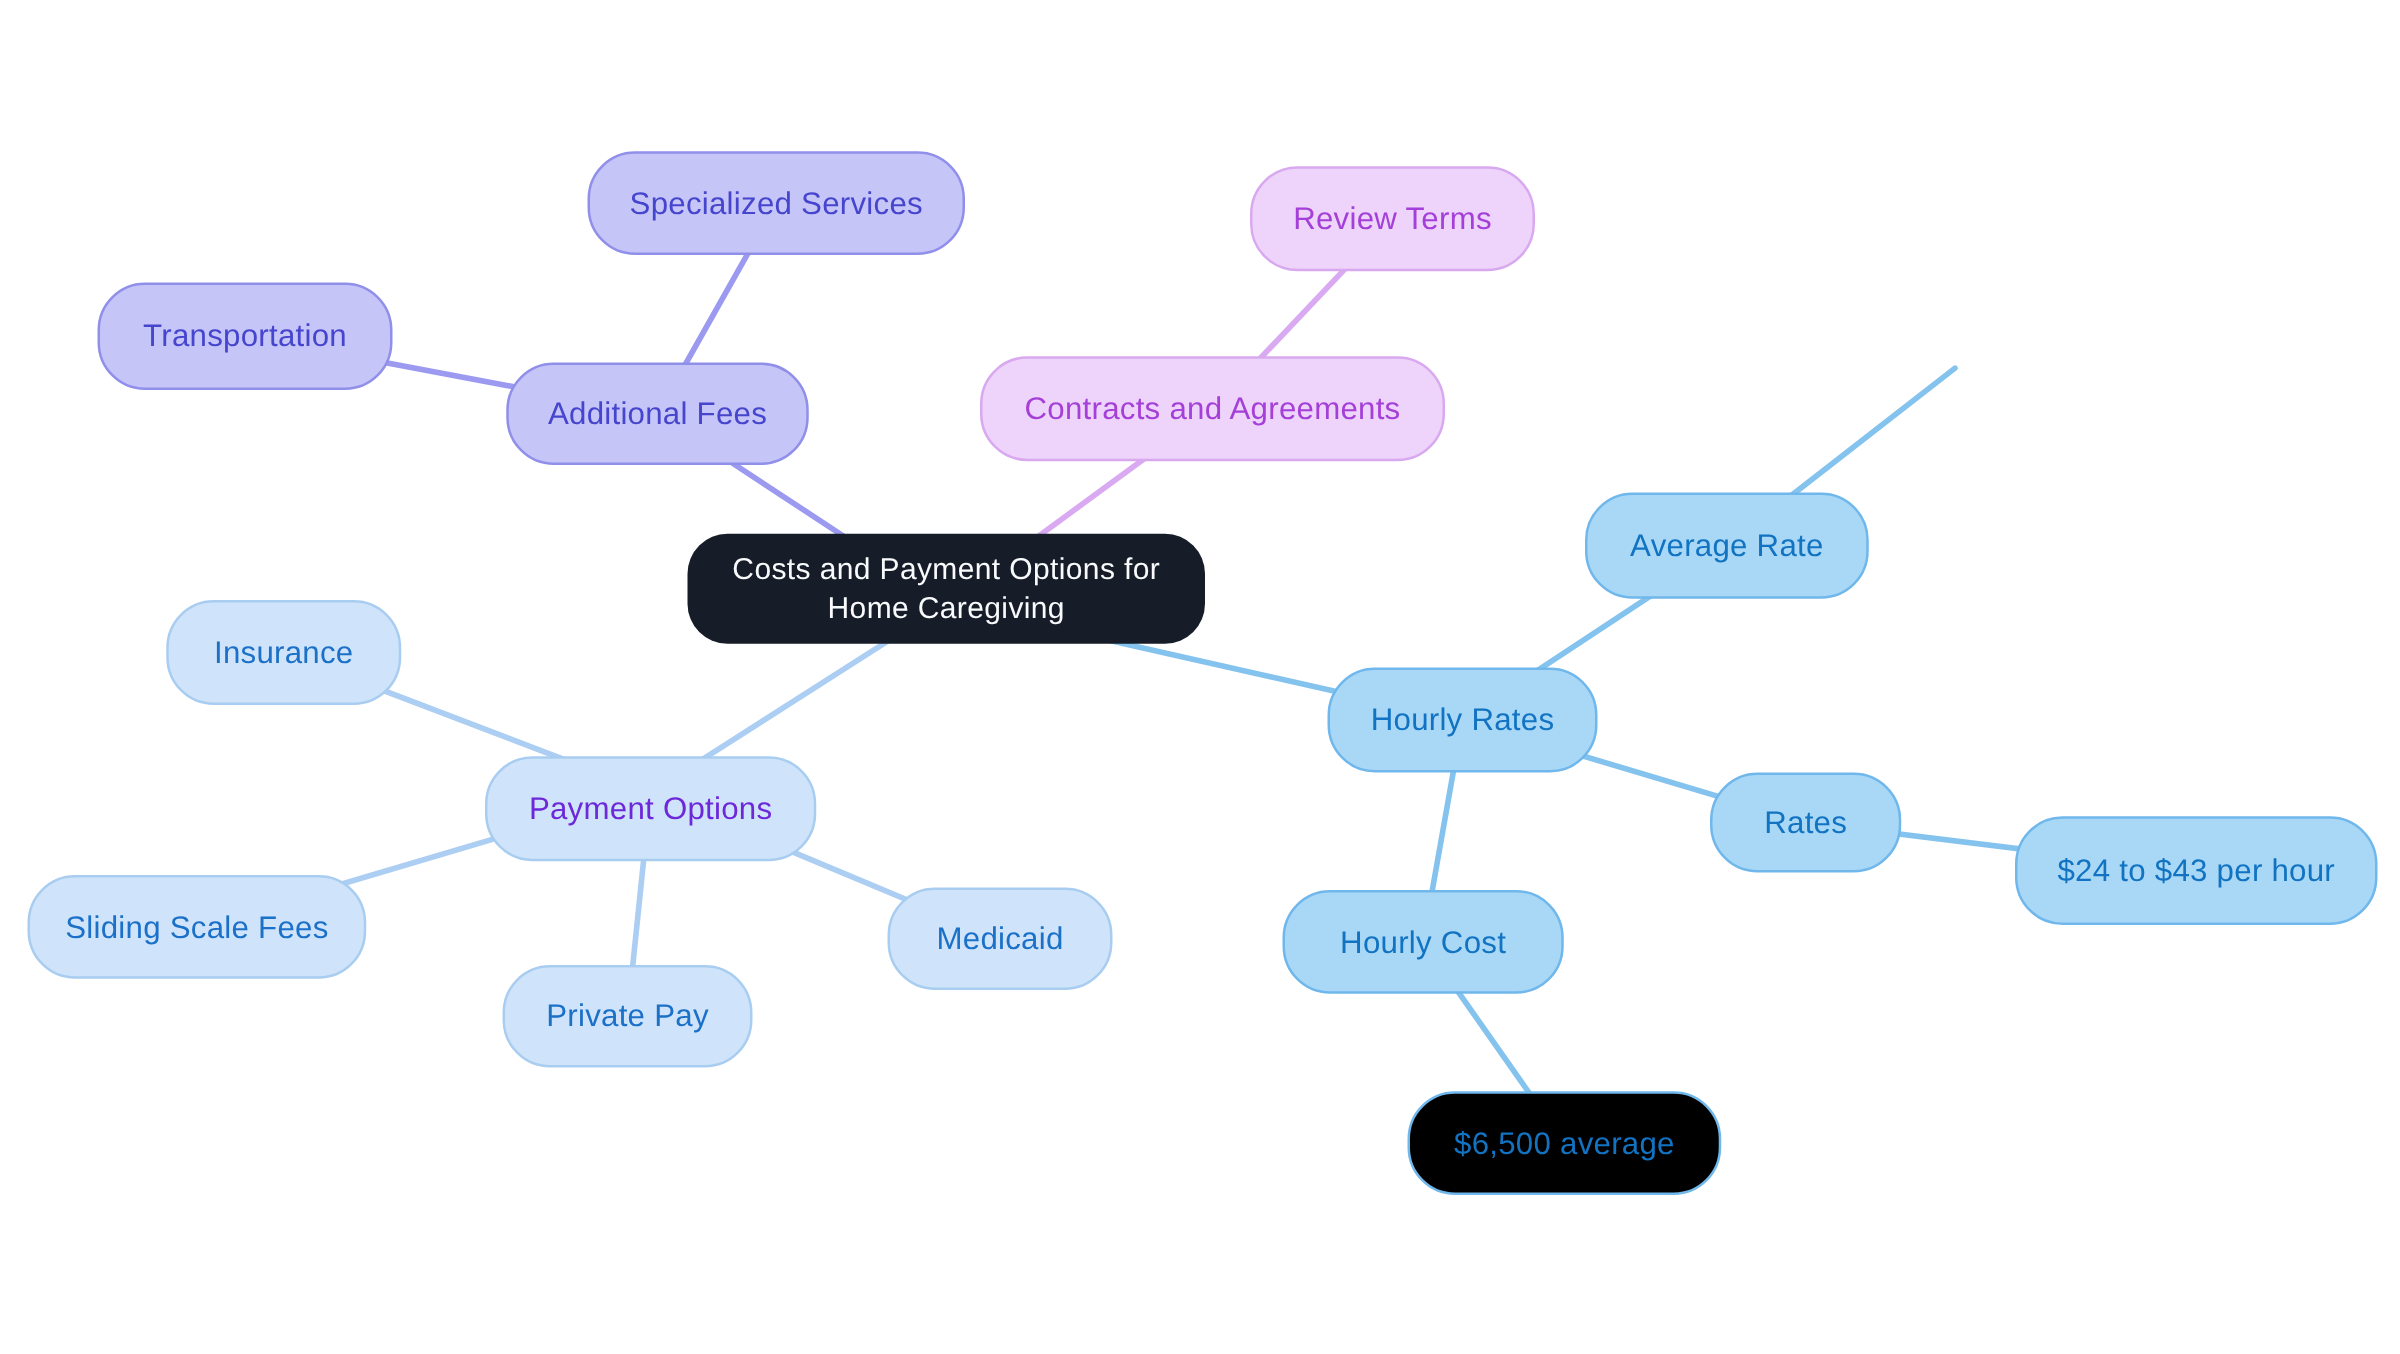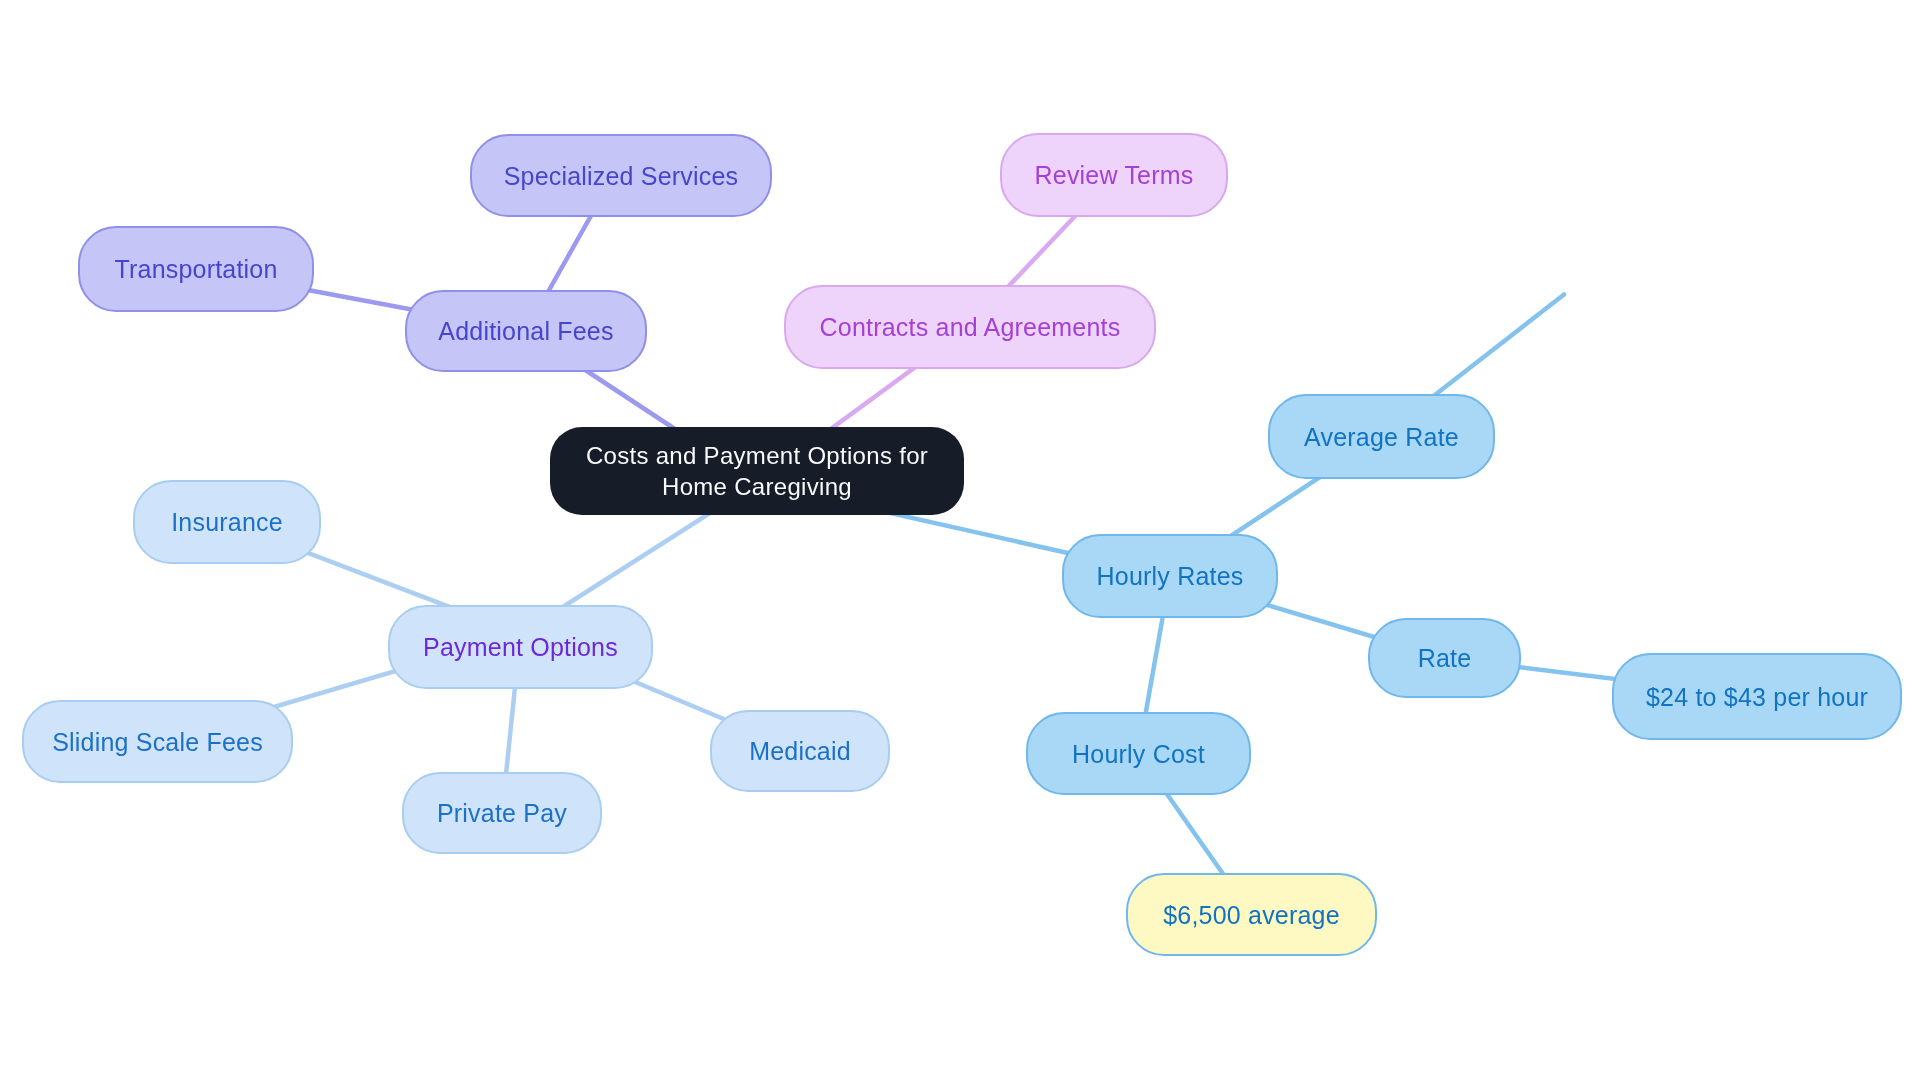--- a/index.html
+++ b/index.html
@@ -62,45 +62,45 @@
     </svg>
     <div class="node central" style="left: 550px; top: 427px; width: 414px; height: 88px; background: rgb(22, 28, 40); border: none; color: rgb(248, 250, 252);">
       <span>Costs and Payment Options for Home Caregiving</span>
     </div>
     <div class="node" style="left: 405px; top: 290px; width: 242px; height: 82px; background: rgb(198, 197, 248); border-color: rgb(144, 143, 233); color: rgb(70, 69, 205);">
       <span>Additional Fees</span>
     </div>
     <div class="node" style="left: 78px; top: 226px; width: 236px; height: 86px; background: rgb(198, 197, 248); border-color: rgb(144, 143, 233); color: rgb(70, 69, 205);">
       <span>Transportation</span>
     </div>
-    <div class="node" style="left: 470px; top: 134px; width: 302px; height: 83px; background: rgb(198, 197, 248); border-color: rgb(144, 143, 233); color: rgb(70, 69, 205);">
+    <div class="node" style="left: 470px; top: 121px; width: 302px; height: 83px; background: rgb(198, 197, 248); border-color: rgb(144, 143, 233); color: rgb(70, 69, 205);">
       <span>Specialized Services</span>
     </div>
     <div class="node" style="left: 1000px; top: 133px; width: 228px; height: 84px; background: rgb(238, 211, 250); border-color: rgb(217, 169, 240); color: rgb(164, 64, 216);">
       <span>Review Terms</span>
     </div>
     <div class="node" style="left: 784px; top: 285px; width: 372px; height: 84px; background: rgb(238, 211, 250); border-color: rgb(217, 169, 240); color: rgb(164, 64, 216);">
       <span>Contracts and Agreements</span>
     </div>
     <div class="node" style="left: 1268px; top: 394px; width: 227px; height: 85px; background: rgb(169, 216, 247); border-color: rgb(112, 183, 236); color: rgb(17, 115, 193);">
       <span>Average Rate</span>
     </div>
     <div class="node" style="left: 1062px; top: 534px; width: 216px; height: 84px; background: rgb(169, 216, 247); border-color: rgb(112, 183, 236); color: rgb(17, 115, 193);">
       <span>Hourly Rates</span>
     </div>
     <div class="node" style="left: 1368px; top: 618px; width: 153px; height: 80px; background: rgb(169, 216, 247); border-color: rgb(112, 183, 236); color: rgb(17, 115, 193);">
-      <span>Rate</span>
+      <span>Rates</span>
     </div>
     <div class="node" style="left: 1612px; top: 653px; width: 290px; height: 87px; background: rgb(169, 216, 247); border-color: rgb(112, 183, 236); color: rgb(17, 115, 193);">
       <span>$24 to $43 per hour</span>
     </div>
     <div class="node" style="left: 1026px; top: 712px; width: 225px; height: 83px; background: rgb(169, 216, 247); border-color: rgb(112, 183, 236); color: rgb(17, 115, 193);">
       <span>Hourly Cost</span>
     </div>
-    <div class="node" style="left: 1126px; top: 873px; width: 251px; height: 83px; background: #fef9c3; border-color: rgb(112, 183, 236); color: rgb(17, 115, 193);">
+    <div class="node" style="left: 1126px; top: 873px; width: 251px; height: 83px; background: #000000; border-color: rgb(112, 183, 236); color: rgb(17, 115, 193);">
       <span>$6,500 average</span>
     </div>
     <div class="node" style="left: 388px; top: 605px; width: 265px; height: 84px; background: rgb(207, 228, 250); border-color: rgb(169, 205, 240); color: #6d28d9;">
       <span>Payment Options</span>
     </div>
     <div class="node" style="left: 133px; top: 480px; width: 188px; height: 84px; background: rgb(207, 228, 250); border-color: rgb(169, 205, 240); color: rgb(27, 112, 200);">
       <span>Insurance</span>
     </div>
     <div class="node" style="left: 22px; top: 700px; width: 271px; height: 83px; background: rgb(207, 228, 250); border-color: rgb(169, 205, 240); color: rgb(27, 112, 200);">
       <span>Sliding Scale Fees</span>

